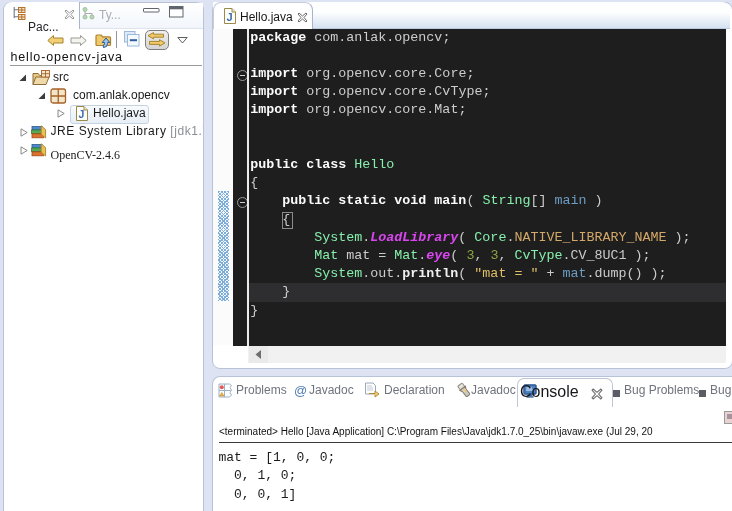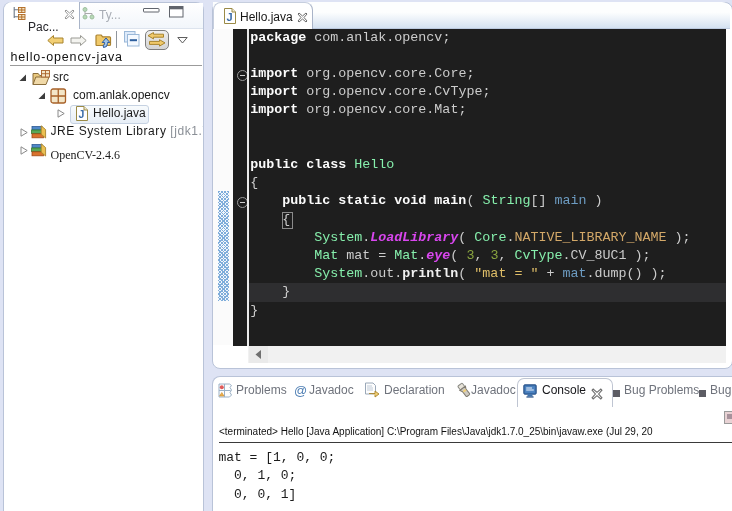--- a/index.html
+++ b/index.html
@@ -207,21 +207,21 @@
 </svg>
 <span class="tabtxt" style="left:471px;top:382.5px;">Javadoc</span>
 <div class="abs" style="left:517px;top:378px;width:94px;height:28px;background:#fff;border:1px solid #bfc5d2;border-bottom:none;border-radius:7px 7px 0 0;"></div>
 <svg class="abs" style="left:523px;top:384px" width="14" height="14" viewBox="0 0 14 14">
   <rect x="0.8" y="0.8" width="12.4" height="9.4" rx="1" fill="#3c72ae" stroke="#2a5288"></rect>
   <rect x="2.2" y="2.2" width="9.6" height="6.6" fill="#4f84c2"></rect>
   <path d="M3.2 4 H9 M3.2 6 H10.8" stroke="#eef4fb" stroke-width="1.1"></path>
   <path d="M5 10.2 H9 L10 12.4 H4 Z" fill="#3c72ae"></path>
   <rect x="3.4" y="12.4" width="7.2" height="1.2" fill="#2a5288"></rect>
 </svg>
-<span class="abs" style="left:542px;top:382.5px;font-size:12px;color:#16161a;">Console</span>
+<span class="abs" style="left:520px;top:382.5px;font-size:16px;color:#16161a;">Console</span>
 <svg class="abs" style="left:591px;top:388px" width="12" height="12" viewBox="0 0 11 11">
   <path d="M1 2 L2 1 L5.5 4 L9 1 L10 2 L7 5.5 L10 9 L9 10 L5.5 7 L2 10 L1 9 L4 5.5 Z" fill="#fdfdfd" stroke="#6e6e6e" stroke-width="1"></path>
 </svg>
 <div class="abs" style="left:613px;top:390px;width:7px;height:7px;background:#5c5c64;"></div>
 <span class="tabtxt" style="left:624px;top:382.5px;">Bug Problems</span>
 <div class="abs" style="left:699px;top:390px;width:7px;height:7px;background:#5c5c64;"></div>
 <span class="tabtxt" style="left:710px;top:382.5px;">Bug</span>
 
 <div class="abs" style="left:724px;top:411px;width:10px;height:11px;background:#e8d2d4;border:1px solid #9a9a9a;"></div>
 <div class="abs" style="left:726.5px;top:414px;width:8px;height:5px;background:#a8929c;"></div>

